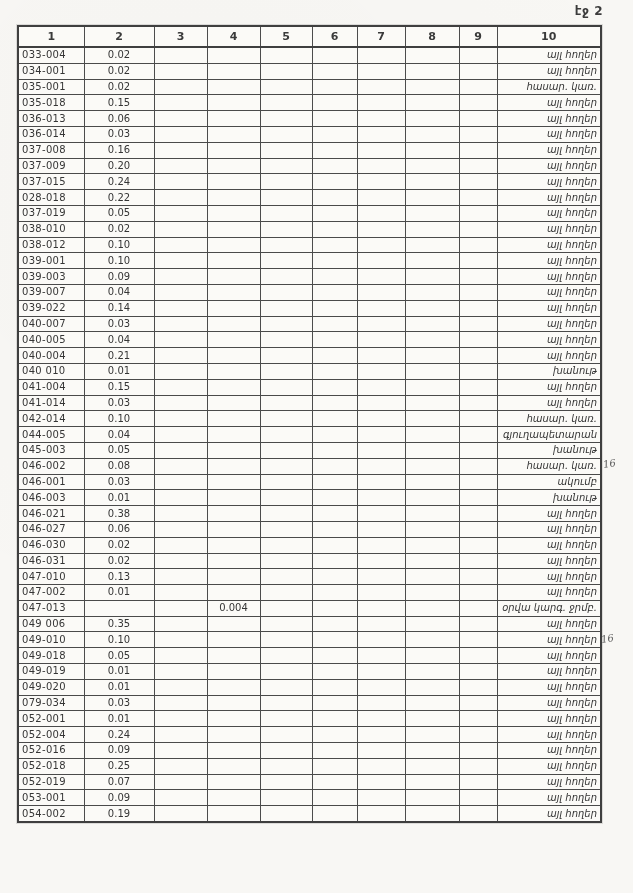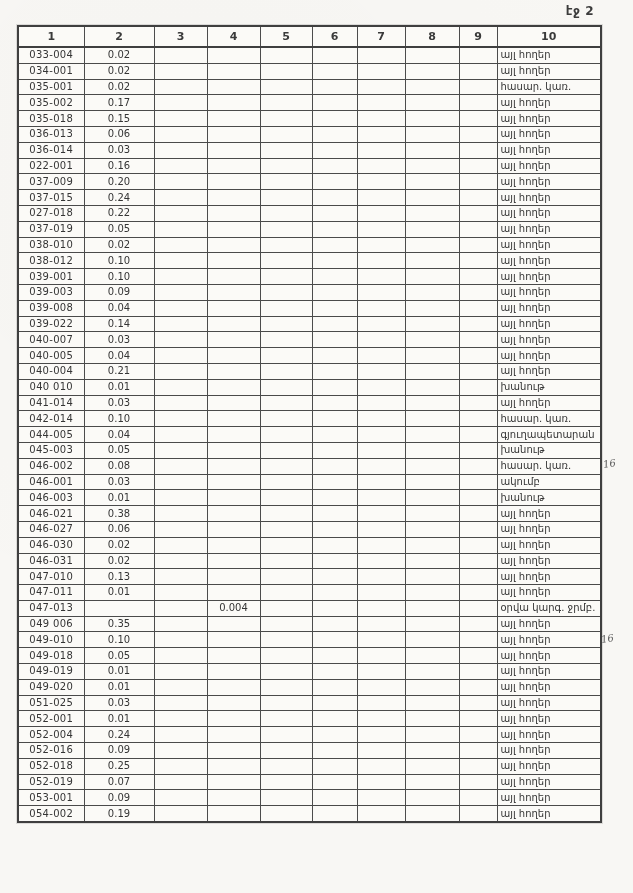--- a/index.html
+++ b/index.html
@@ -12,21 +12,21 @@
     overflow:hidden;
   }
   .page{
     position:absolute;inset:0;
     background:
       radial-gradient(circle at 30% 20%, rgba(0,0,0,0.012), transparent 60%),
       #f8f7f4;
   }
   .page-label{
     position:absolute;
-    top:4px;right:39px;
+    top:4px;right:30px;
     font-size:12px;
     font-weight:bold;
     color:#3c3c3c;
     letter-spacing:0.5px;
   }
   table.scan-table{
     position:absolute;
     left:17px;top:25px;
     width:583px;
     border-collapse:collapse;
@@ -53,23 +53,23 @@
   table.scan-table td{
     height:14.8px;
     font-size:10px;
     line-height:1;
     padding:0 3px;
     vertical-align:middle;
     white-space:nowrap;
     overflow:hidden;
     color:#353535;
   }
-  td.c-code{text-align:center;letter-spacing:0.3px;}
+  td.c-code{text-align:left;letter-spacing:0.3px;}
   td.c-val{text-align:center;}
-  td.c-use{text-align:left;font-size:9.5px;}
+  td.c-use{text-align:right;font-size:9.5px;font-style:italic;}
   
   tr.data-row td{border-bottom:1.5px solid #4a4a4a;}
   .margin-note{
     position:absolute;
     font-family:"DejaVu Serif","Liberation Serif",serif;
     font-style:italic;
     font-size:10px;
     color:#5a5a5a;
     transform:rotate(-10deg);
   }
@@ -141,32 +141,20 @@
           <td class="c-val"></td>
           <td class="c-val"></td>
           <td class="c-val"></td>
           <td class="c-val"></td>
           <td class="c-val"></td>
           <td class="c-val"></td>
           <td class="c-val"></td>
           <td class="c-use">հասար. կառ.</td>
         </tr>
         <tr class="data-row">
-          <td class="c-code">035-002</td>
-          <td class="c-val">0.17</td>
-          <td class="c-val"></td>
-          <td class="c-val"></td>
-          <td class="c-val"></td>
-          <td class="c-val"></td>
-          <td class="c-val"></td>
-          <td class="c-val"></td>
-          <td class="c-val"></td>
-          <td class="c-use">այլ հողեր</td>
-        </tr>
-        <tr class="data-row">
           <td class="c-code">035-018</td>
           <td class="c-val">0.15</td>
           <td class="c-val"></td>
           <td class="c-val"></td>
           <td class="c-val"></td>
           <td class="c-val"></td>
           <td class="c-val"></td>
           <td class="c-val"></td>
           <td class="c-val"></td>
           <td class="c-use">այլ հողեր</td>
@@ -189,21 +177,21 @@
           <td class="c-val"></td>
           <td class="c-val"></td>
           <td class="c-val"></td>
           <td class="c-val"></td>
           <td class="c-val"></td>
           <td class="c-val"></td>
           <td class="c-val"></td>
           <td class="c-use">այլ հողեր</td>
         </tr>
         <tr class="data-row">
-          <td class="c-code">022-001</td>
+          <td class="c-code">037-008</td>
           <td class="c-val">0.16</td>
           <td class="c-val"></td>
           <td class="c-val"></td>
           <td class="c-val"></td>
           <td class="c-val"></td>
           <td class="c-val"></td>
           <td class="c-val"></td>
           <td class="c-val"></td>
           <td class="c-use">այլ հողեր</td>
         </tr>
@@ -225,21 +213,21 @@
           <td class="c-val"></td>
           <td class="c-val"></td>
           <td class="c-val"></td>
           <td class="c-val"></td>
           <td class="c-val"></td>
           <td class="c-val"></td>
           <td class="c-val"></td>
           <td class="c-use">այլ հողեր</td>
         </tr>
         <tr class="data-row">
-          <td class="c-code">027-018</td>
+          <td class="c-code">028-018</td>
           <td class="c-val">0.22</td>
           <td class="c-val"></td>
           <td class="c-val"></td>
           <td class="c-val"></td>
           <td class="c-val"></td>
           <td class="c-val"></td>
           <td class="c-val"></td>
           <td class="c-val"></td>
           <td class="c-use">այլ հողեր</td>
         </tr>
@@ -297,21 +285,21 @@
           <td class="c-val"></td>
           <td class="c-val"></td>
           <td class="c-val"></td>
           <td class="c-val"></td>
           <td class="c-val"></td>
           <td class="c-val"></td>
           <td class="c-val"></td>
           <td class="c-use">այլ հողեր</td>
         </tr>
         <tr class="data-row">
-          <td class="c-code">039-008</td>
+          <td class="c-code">039-007</td>
           <td class="c-val">0.04</td>
           <td class="c-val"></td>
           <td class="c-val"></td>
           <td class="c-val"></td>
           <td class="c-val"></td>
           <td class="c-val"></td>
           <td class="c-val"></td>
           <td class="c-val"></td>
           <td class="c-use">այլ հողեր</td>
         </tr>
@@ -369,20 +357,32 @@
           <td class="c-val"></td>
           <td class="c-val"></td>
           <td class="c-val"></td>
           <td class="c-val"></td>
           <td class="c-val"></td>
           <td class="c-val"></td>
           <td class="c-val"></td>
           <td class="c-use">խանութ</td>
         </tr>
         <tr class="data-row">
+          <td class="c-code">041-004</td>
+          <td class="c-val">0.15</td>
+          <td class="c-val"></td>
+          <td class="c-val"></td>
+          <td class="c-val"></td>
+          <td class="c-val"></td>
+          <td class="c-val"></td>
+          <td class="c-val"></td>
+          <td class="c-val"></td>
+          <td class="c-use">այլ հողեր</td>
+        </tr>
+        <tr class="data-row">
           <td class="c-code">041-014</td>
           <td class="c-val">0.03</td>
           <td class="c-val"></td>
           <td class="c-val"></td>
           <td class="c-val"></td>
           <td class="c-val"></td>
           <td class="c-val"></td>
           <td class="c-val"></td>
           <td class="c-val"></td>
           <td class="c-use">այլ հողեր</td>
@@ -513,21 +513,21 @@
           <td class="c-val"></td>
           <td class="c-val"></td>
           <td class="c-val"></td>
           <td class="c-val"></td>
           <td class="c-val"></td>
           <td class="c-val"></td>
           <td class="c-val"></td>
           <td class="c-use">այլ հողեր</td>
         </tr>
         <tr class="data-row">
-          <td class="c-code">047-011</td>
+          <td class="c-code">047-002</td>
           <td class="c-val">0.01</td>
           <td class="c-val"></td>
           <td class="c-val"></td>
           <td class="c-val"></td>
           <td class="c-val"></td>
           <td class="c-val"></td>
           <td class="c-val"></td>
           <td class="c-val"></td>
           <td class="c-use">այլ հողեր</td>
         </tr>
@@ -597,21 +597,21 @@
           <td class="c-val"></td>
           <td class="c-val"></td>
           <td class="c-val"></td>
           <td class="c-val"></td>
           <td class="c-val"></td>
           <td class="c-val"></td>
           <td class="c-val"></td>
           <td class="c-use">այլ հողեր</td>
         </tr>
         <tr class="data-row">
-          <td class="c-code">051-025</td>
+          <td class="c-code">079-034</td>
           <td class="c-val">0.03</td>
           <td class="c-val"></td>
           <td class="c-val"></td>
           <td class="c-val"></td>
           <td class="c-val"></td>
           <td class="c-val"></td>
           <td class="c-val"></td>
           <td class="c-val"></td>
           <td class="c-use">այլ հողեր</td>
         </tr>

